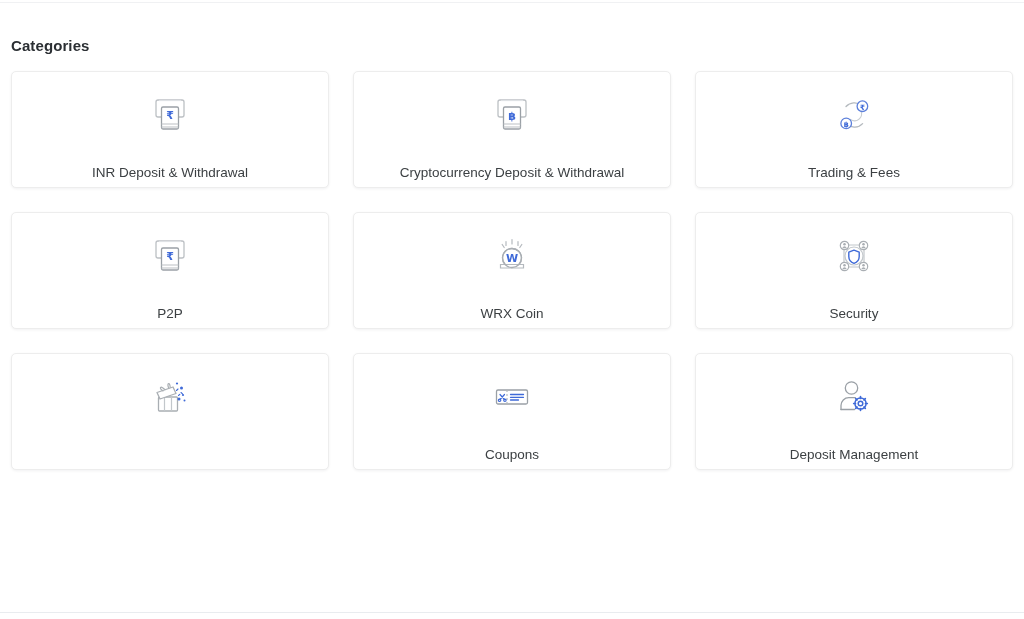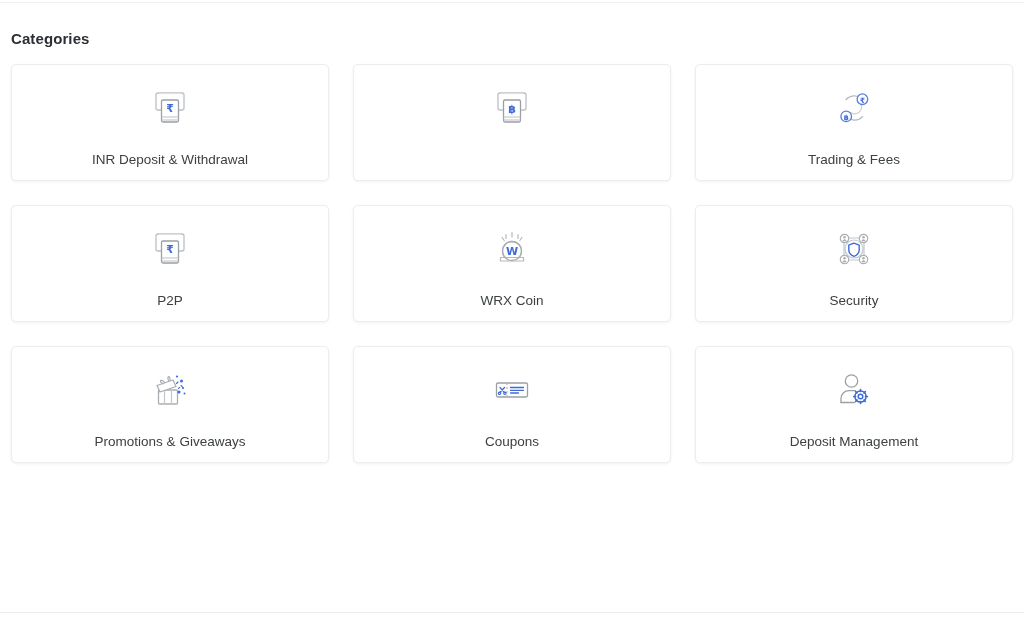--- a/index.html
+++ b/index.html
@@ -30,21 +30,21 @@
     width: 1024px;
     height: 1px;
     background: #e9ecef;
   }
   .page {
     position: absolute;
     top: 0; left: 0;
     width: 1024px;
     height: 542px;
     box-sizing: border-box;
-    padding: 7px 11px;
+    padding: 14px 11px;
   }
   .section-title {
     margin: 0;
     padding-top: 22px;
     font-size: 15px;
     font-weight: bold;
     color: #2b2f33;
     letter-spacing: 0.1px;
     line-height: 20px;
   }
@@ -74,21 +74,21 @@
     height: 46px;
     width: 46px;
     display: flex;
     align-items: center;
     justify-content: center;
   }
   .card-icon svg {
     display: block;
   }
   .card-label {
-    margin-top: 20px;
+    margin-top: 26px;
     font-size: 13.5px;
     color: #3c4043;
     line-height: 18px;
     text-align: center;
     white-space: nowrap;
   }
 </style>
 </head>
 <body>
 
@@ -117,20 +117,21 @@
     <div class="card">
       <span class="card-icon">
         <svg width="44" height="42" viewBox="0 0 44 42" fill="none">
           <rect x="8" y="6" width="28" height="17" rx="2" stroke="#bcc0c4" stroke-width="1.3"></rect>
           <path d="M11 6.5h22" stroke="#dfe2e5" stroke-width="1.2"></path>
           <rect x="13.5" y="13" width="17" height="22" rx="1.5" fill="#fff" stroke="#9aa0a6" stroke-width="1.3"></rect>
           <path d="M13.5 30h17M13.5 33h17" stroke="#bcc0c4" stroke-width="1.1"></path>
           <text x="22" y="25.5" font-size="11" font-weight="bold" fill="#3f6ad8" text-anchor="middle" font-family="DejaVu Sans, sans-serif">฿</text>
         </svg>
       </span>
+      <span class="card-label">Cryptocurrency Deposit &amp; Withdrawal</span>
     </div>
 
     <div class="card">
       <span class="card-icon">
         <svg width="44" height="42" viewBox="0 0 44 42" fill="none">
           <path d="M14 12.5a11.5 11.5 0 0 1 15.5-1.3" stroke="#b4b9be" stroke-width="1.3" stroke-linecap="round"></path>
           <path d="M30.6 29.6A11.5 11.5 0 0 1 15 30.6" stroke="#b4b9be" stroke-width="1.3" stroke-linecap="round"></path>
           <path d="M18.5 25.5a7 7 0 0 0 10-9.4" stroke="#c9ced2" stroke-width="1.3" stroke-linecap="round"></path>
           <circle cx="30.4" cy="12.2" r="5.3" fill="#fff" stroke="#5b7fdb" stroke-width="1.3"></circle>
           <text x="30.4" y="16" font-size="7.2" font-weight="bold" fill="#3f6ad8" text-anchor="middle" font-family="DejaVu Sans, sans-serif">₹</text>
@@ -210,21 +211,20 @@
             <circle cx="29" cy="7.5" r="1.1"></circle>
             <circle cx="35" cy="19" r="1.1"></circle>
             <circle cx="31" cy="23" r="1.5"></circle>
             <circle cx="36.5" cy="24.5" r="1"></circle>
           </g>
           <g stroke="#3f6ad8" stroke-width="1.1" stroke-linecap="round">
             <path d="M28.5 14.5l1.5-1.5M33 16.5l1.5 1.3M30.5 19.5l1.3-1.1"></path>
           </g>
         </svg>
       </span>
-      <span class="card-label">Promotions &amp; Giveaways</span>
     </div>
 
     <div class="card">
       <span class="card-icon">
         <svg width="44" height="42" viewBox="0 0 44 42" fill="none">
           <rect x="6.5" y="14" width="31" height="14" rx="1.5" fill="#fff" stroke="#9aa0a6" stroke-width="1.3"></rect>
           <path d="M17 14v14" stroke="#b4b9be" stroke-width="1.2" stroke-dasharray="2 2"></path>
           <g stroke="#3f6ad8" stroke-width="1.2" stroke-linecap="round">
             <path d="M10 18.5l4.5 5M14.5 18.5L10 23.5"></path>
             <circle cx="9.6" cy="24.3" r="1.2" fill="none"></circle>

